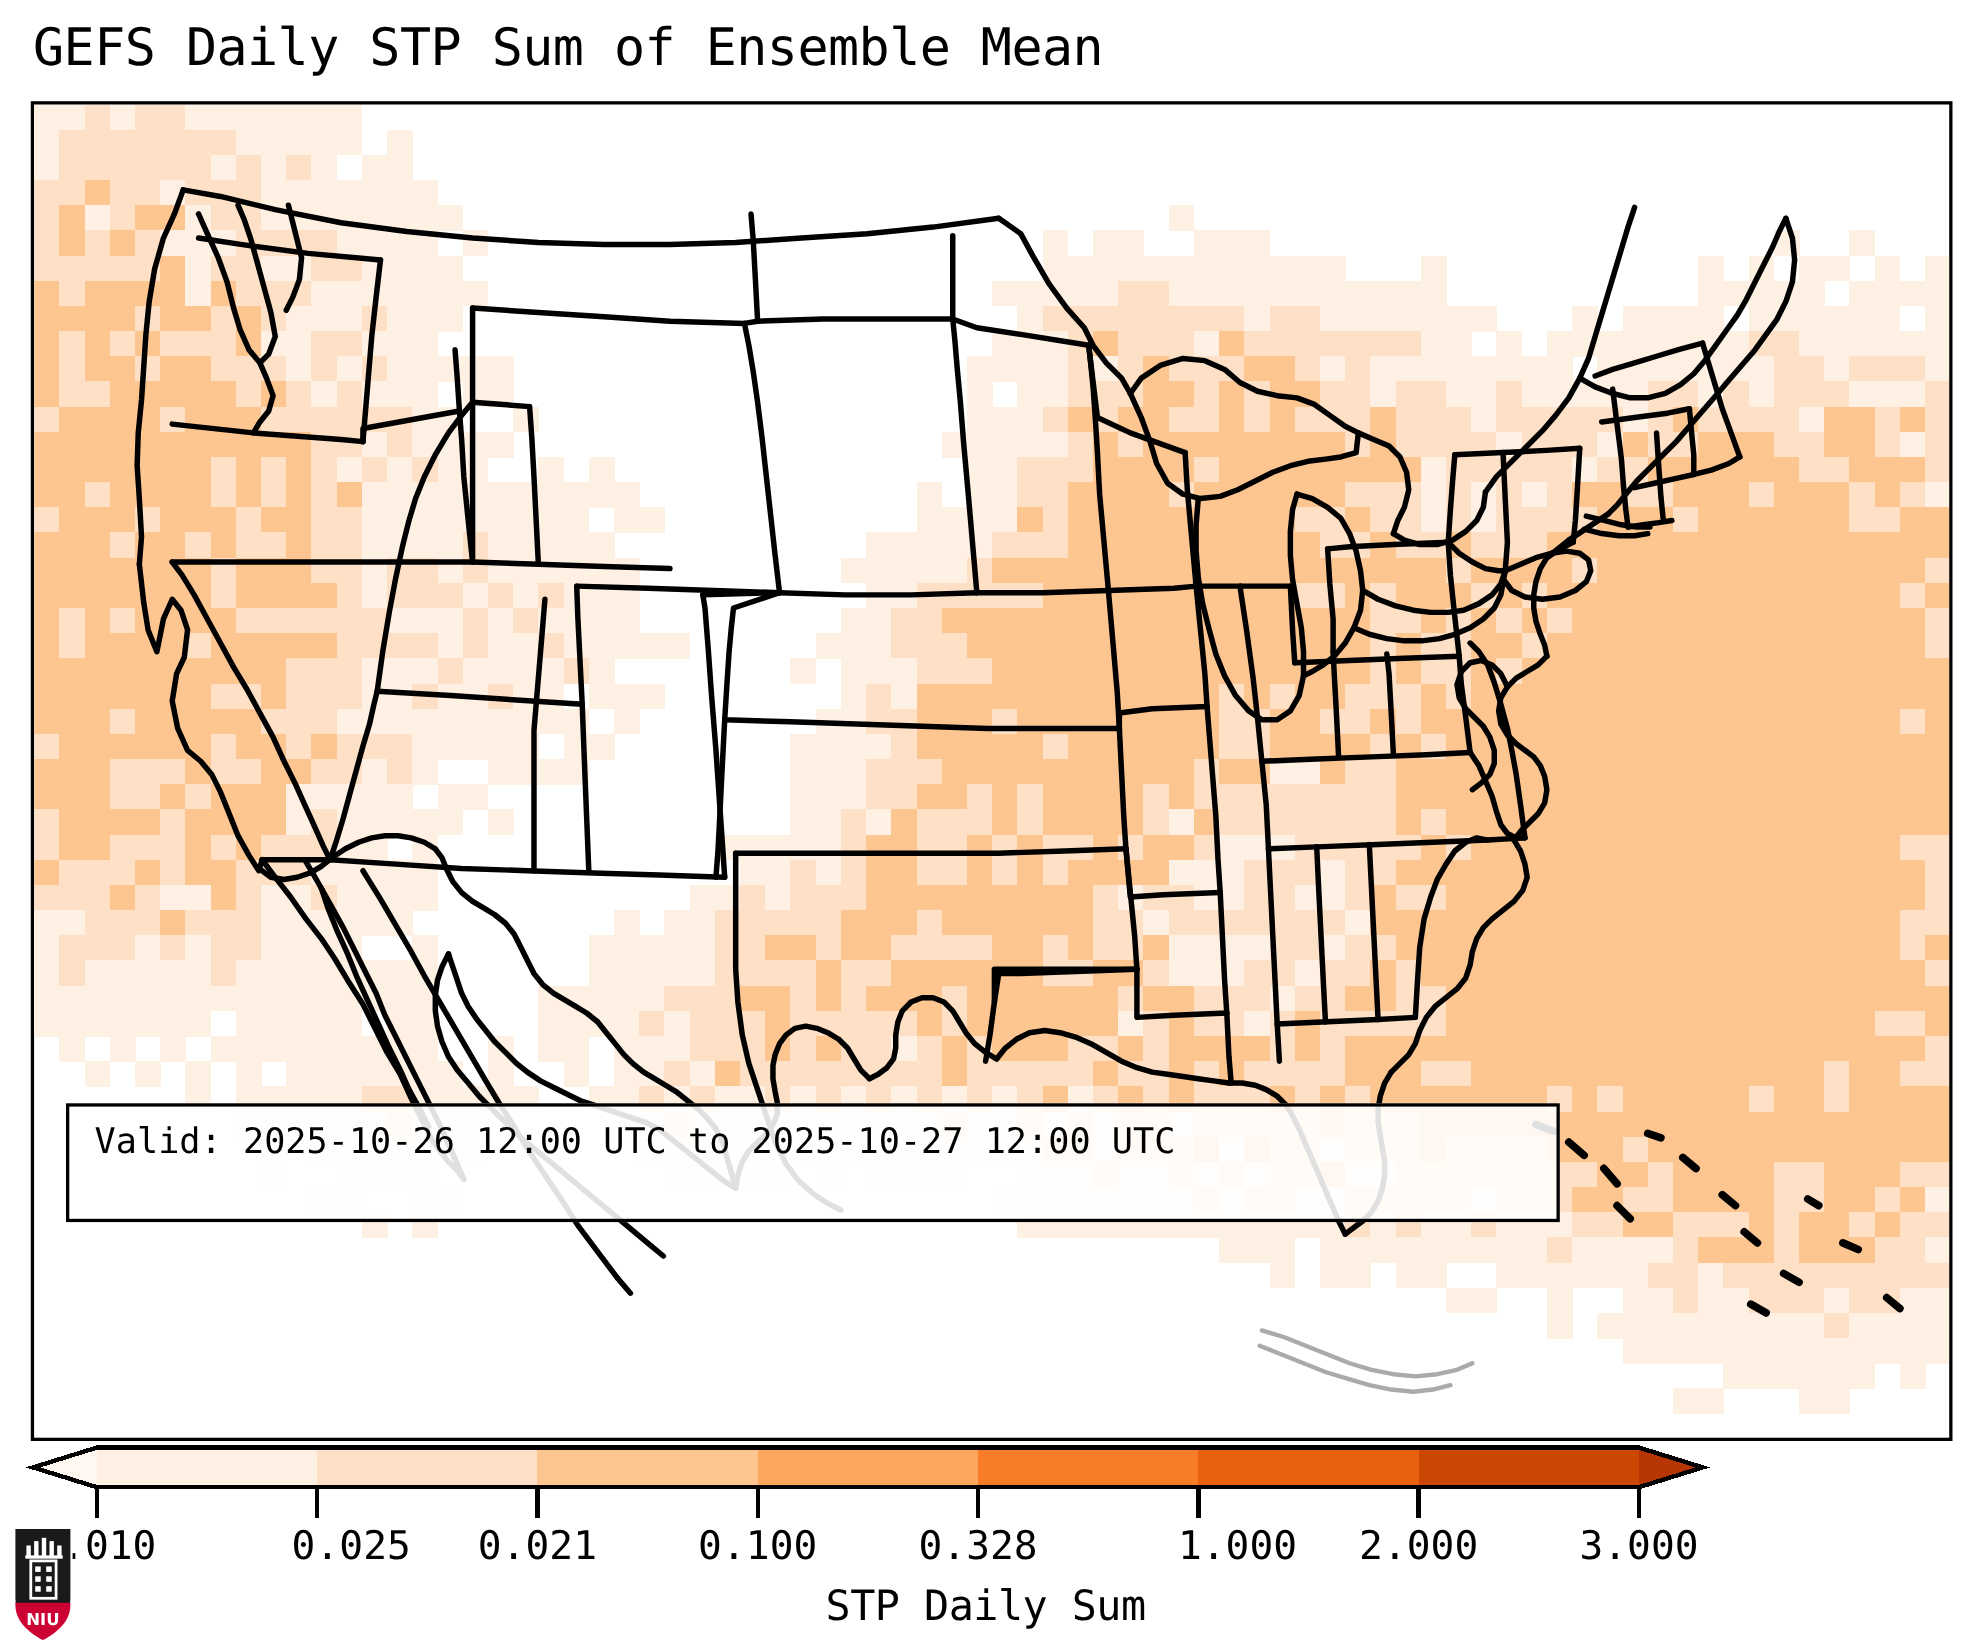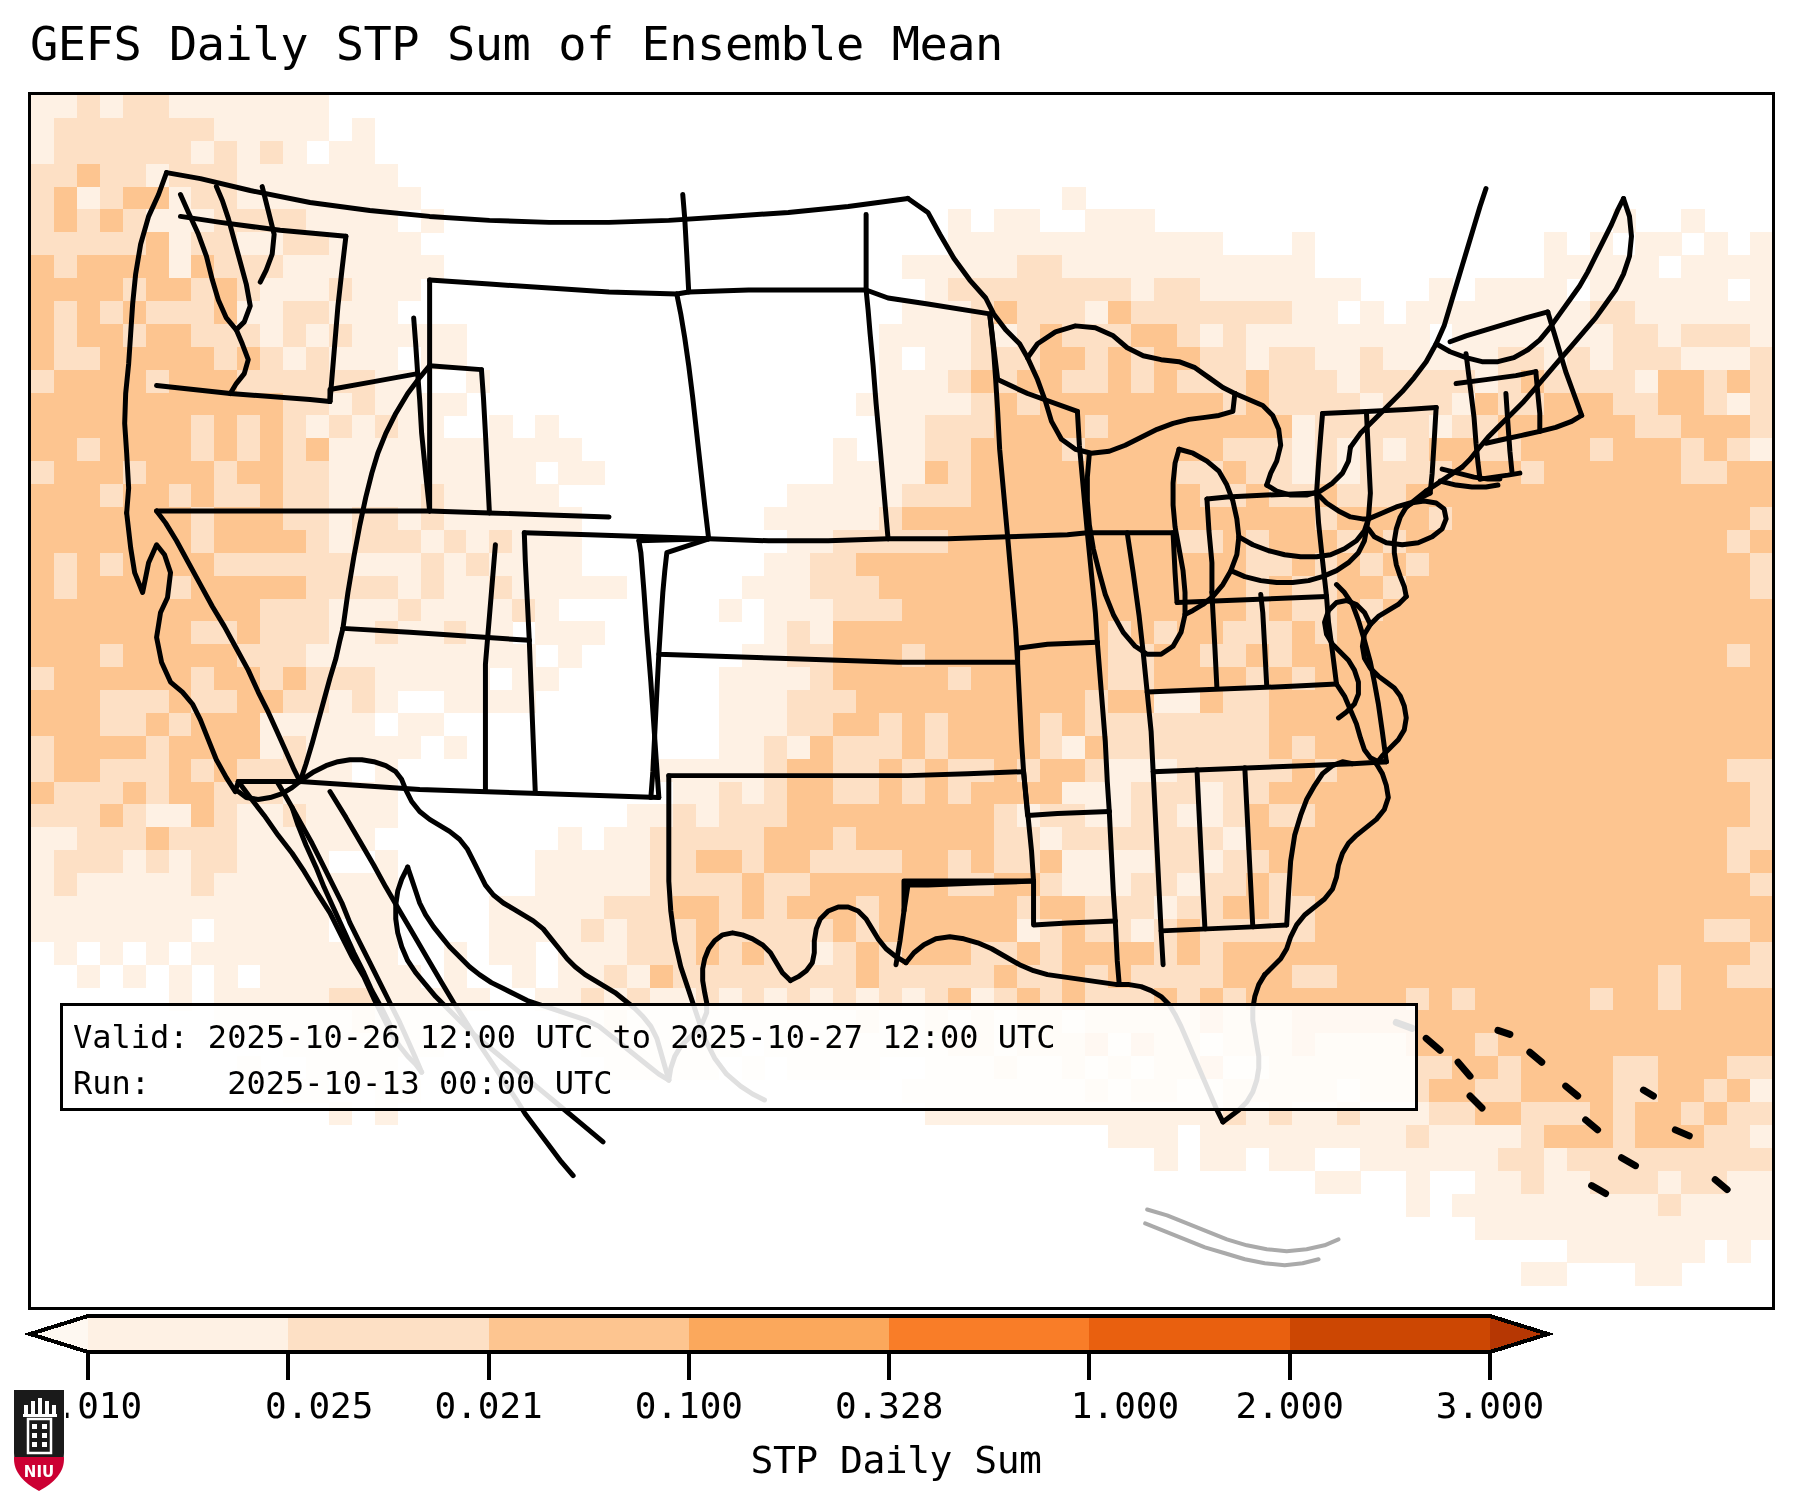--- a/index.html
+++ b/index.html
@@ -57,21 +57,21 @@
   
   #info-box {
     position: absolute;
     left: 60px;
     top: 1003px;
     width: 1358px;
     height: 108px;
     box-sizing: border-box;
     border: 3px solid #000000;
     background: rgba(255,255,255,0.88);
-    padding: 8px 14px 0 10px;
+    padding: 8px 14px 0 23px;
     z-index: 6;
   }
   #info-box .info-line {
     font-size: 32px;
     line-height: 46px;
     white-space: pre;
     font-family: "DejaVu Sans Mono", "Liberation Mono", monospace;
   }
 
   
@@ -3009,21 +3009,20 @@
         <path d="M1556,322 L1548,300 L1540,278 L1534,258 L1528,238 L1522,218"></path>
         <path d="M1522,218 L1500,224 L1480,230 L1460,236 L1440,242 L1424,248"></path>
       </g>
     </svg>
 
   </div>
 </div>
 
 <div id="info-box">
   <div class="info-line">Valid: 2025-10-26 12:00 UTC to 2025-10-27 12:00 UTC</div>
-  <div class="info-line">Run:    2025-10-13 00:00 UTC</div>
 </div>
 
 <div id="colorbar-region">
 
   <svg id="colorbar-svg" viewBox="0 0 1803 110" preserveAspectRatio="none" shape-rendering="crispEdges">
     <g id="cb-bands">
         <path d="M88,8 L88,44 L30,26 Z" fill="#FEF8F1"></path>
         <rect x="88" y="8" width="200.88571428571427" height="36" fill="#FEF1E4"></rect>
         <rect x="288.2857142857143" y="8" width="200.88571428571427" height="36" fill="#FDE0C5"></rect>
         <rect x="488.57142857142856" y="8" width="200.88571428571427" height="36" fill="#FDC590"></rect>

